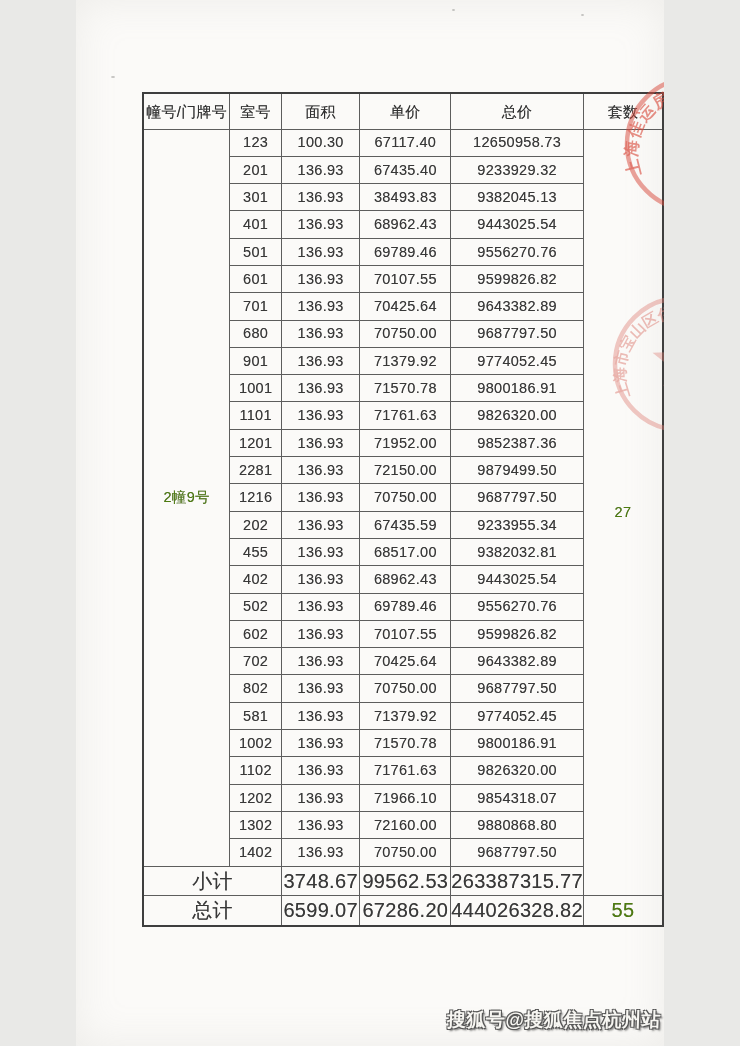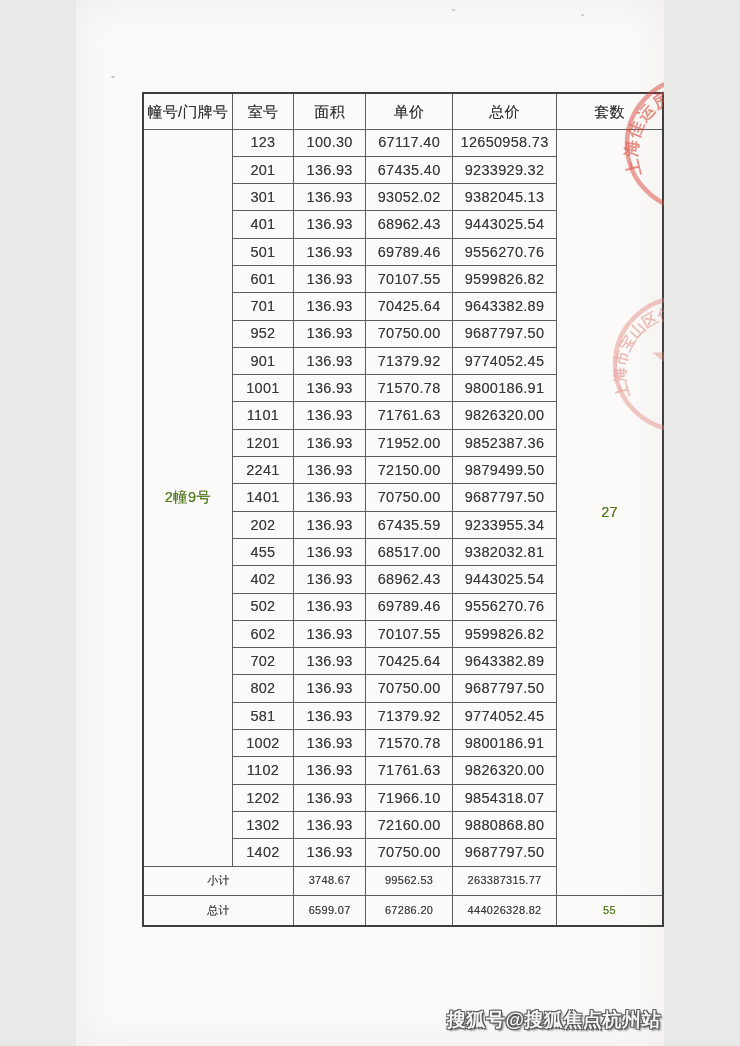--- a/index.html
+++ b/index.html
@@ -41,21 +41,21 @@
   table.price-table thead tr { height: 36px; }
   table.price-table thead th {
     font-size: 15px;
     font-weight: 500;
     color: #303030;
   }
   tr.data-row { height: 27.3px; }
   tr.summary-row { height: 29px; }
   tr.grand-row   { height: 31px; margin-top: 24px; }
   td.bldg, td.units { font-size: 14.5px; color: #4d7c0f; }
-  tr.summary-row td, tr.grand-row td { font-size: 11px; }
+  tr.summary-row td, tr.grand-row td { font-size: 20px; }
   
   table.price-table th, table.price-table td {
     text-shadow: 0 0 0.6px rgba(55,55,55,0.55);
   }
   
   .stamp {
     position: absolute;
     pointer-events: none;
     filter: blur(0.4px);
   }
@@ -129,21 +129,21 @@
         </tr>
         <tr class="data-row">
           <td>201</td>
           <td>136.93</td>
           <td>67435.40</td>
           <td>9233929.32</td>
         </tr>
         <tr class="data-row">
           <td>301</td>
           <td>136.93</td>
-          <td>93052.02</td>
+          <td>38493.83</td>
           <td>9382045.13</td>
         </tr>
         <tr class="data-row">
           <td>401</td>
           <td>136.93</td>
           <td>68962.43</td>
           <td>9443025.54</td>
         </tr>
         <tr class="data-row">
           <td>501</td>
@@ -157,21 +157,21 @@
           <td>70107.55</td>
           <td>9599826.82</td>
         </tr>
         <tr class="data-row">
           <td>701</td>
           <td>136.93</td>
           <td>70425.64</td>
           <td>9643382.89</td>
         </tr>
         <tr class="data-row">
-          <td>952</td>
+          <td>680</td>
           <td>136.93</td>
           <td>70750.00</td>
           <td>9687797.50</td>
         </tr>
         <tr class="data-row">
           <td>901</td>
           <td>136.93</td>
           <td>71379.92</td>
           <td>9774052.45</td>
         </tr>
@@ -187,27 +187,27 @@
           <td>71761.63</td>
           <td>9826320.00</td>
         </tr>
         <tr class="data-row">
           <td>1201</td>
           <td>136.93</td>
           <td>71952.00</td>
           <td>9852387.36</td>
         </tr>
         <tr class="data-row">
-          <td>2241</td>
+          <td>2281</td>
           <td>136.93</td>
           <td>72150.00</td>
           <td>9879499.50</td>
         </tr>
         <tr class="data-row">
-          <td>1401</td>
+          <td>1216</td>
           <td>136.93</td>
           <td>70750.00</td>
           <td>9687797.50</td>
         </tr>
         <tr class="data-row">
           <td>202</td>
           <td>136.93</td>
           <td>67435.59</td>
           <td>9233955.34</td>
         </tr>

